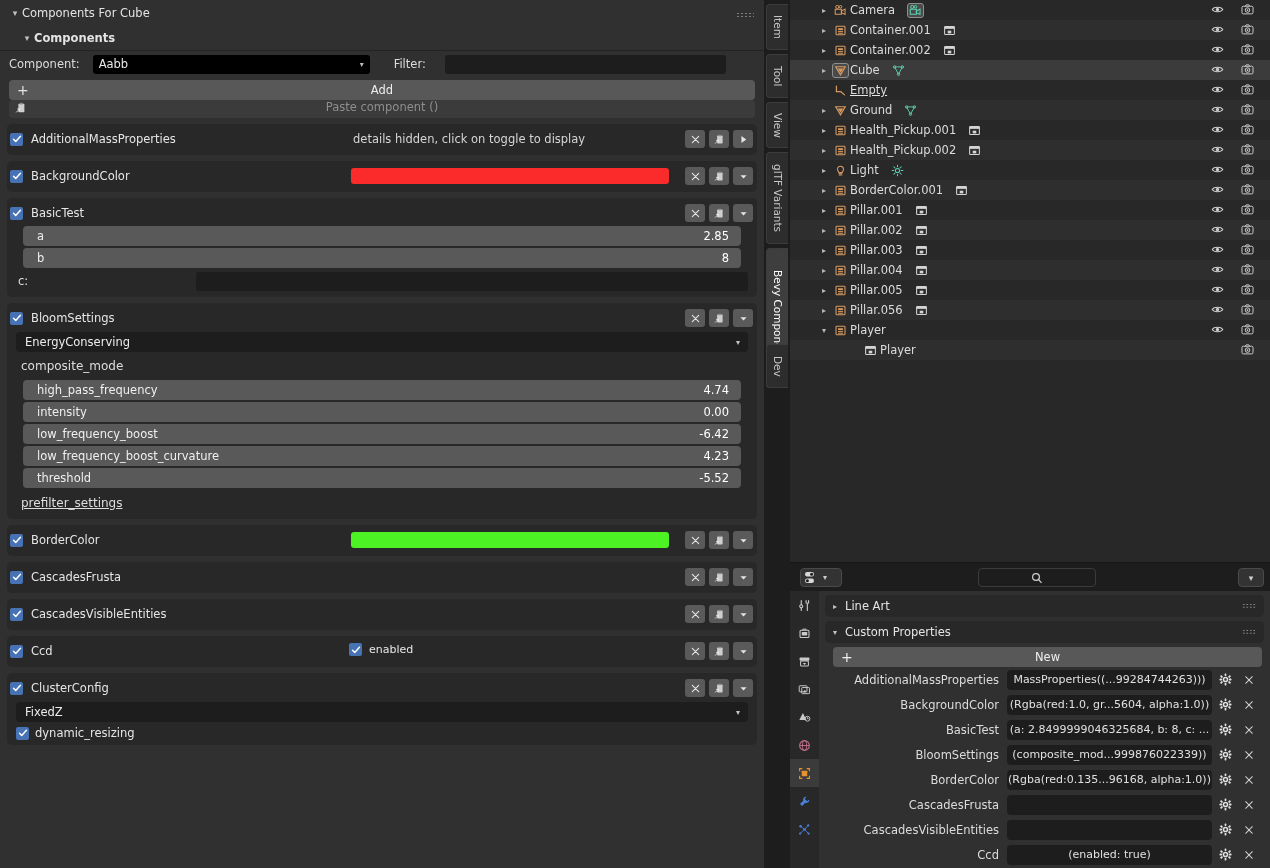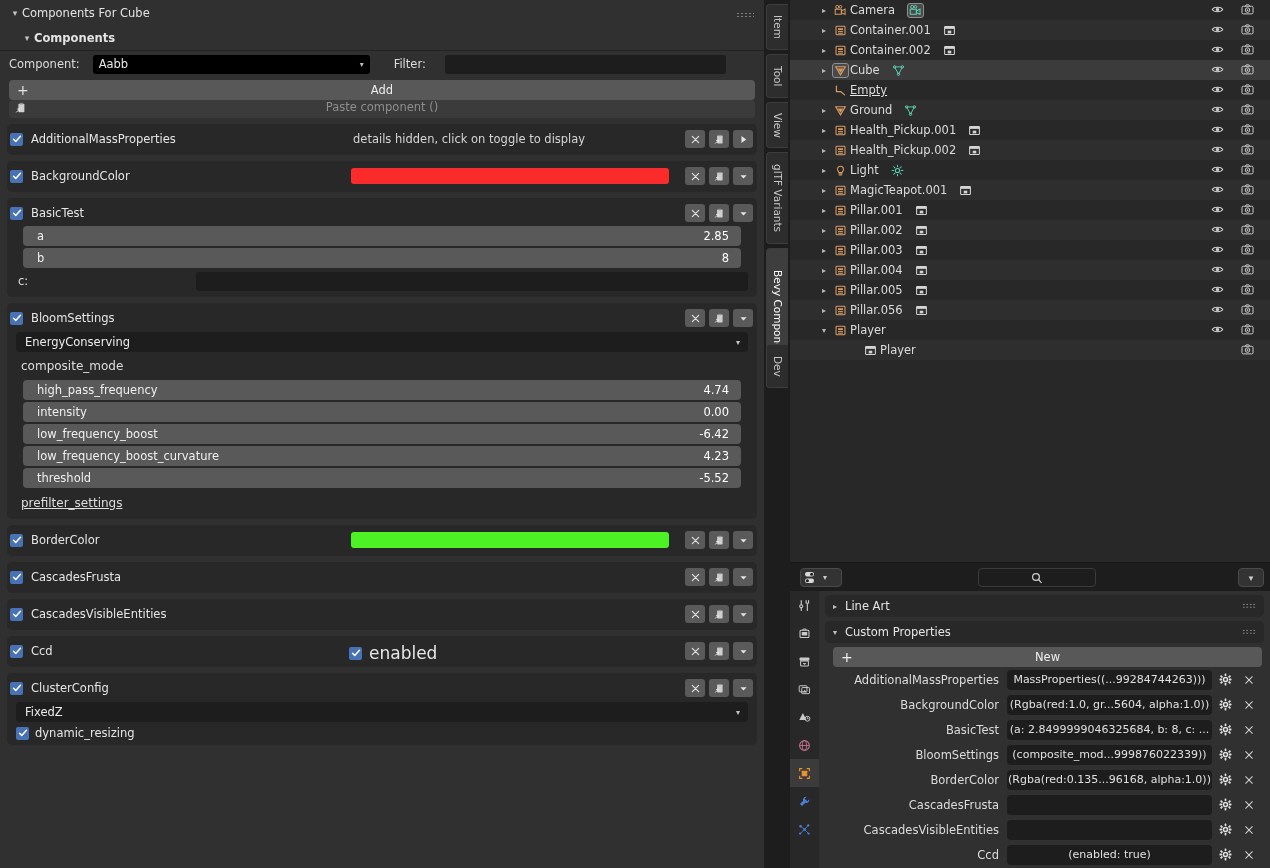--- a/index.html
+++ b/index.html
@@ -94,21 +94,21 @@
     display:flex; align-items:center; padding:0 9px; position:relative;
     color:#ececec; font-size:11.5px;
   }
   .enum .chev { position:absolute; right:8px; font-size:8px; color:#c5c5c5; }
 
   .cfield-row { display:flex; align-items:center; height:22px; padding:0 9px; }
   .cfield-row .k { width:178px; color:#dedede; font-size:11.5px; }
   .cfield-row .box { flex:1; height:19px; background:#1d1d1d; border-radius:3px; }
 
   .inline-check { display:flex; align-items:center; gap:7px; position:absolute; left:342px; top:3px; }
-  .inline-check span { color:#e6e6e6; font-size:17px; }
+  .inline-check span { color:#e6e6e6; font-size:11px; }
 
   .sub-check { display:flex; align-items:center; gap:6px; padding:4px 0 0 9px; }
   .sub-check span { color:#e6e6e6; font-size:11.5px; }
 
   
   #tabstrip {
     position:absolute; left:764px; top:0; width:26px; height:868px;
     background:#1d1d1d;
   }
   .vtab {
@@ -850,21 +850,21 @@
       </div>
       <div class="ol-row alt" style="padding-left:28px;">
         <span class="ol-exp">▸</span>
         <span class="ol-icon">
           <svg width="13" height="13" viewBox="0 0 16 16">
             <rect x="2.5" y="2.8" width="11" height="10.4" rx="1" fill="none" stroke="#d79a62" stroke-width="1.3"></rect>
             <rect x="5" y="5.2" width="6" height="2.3" fill="#d79a62"></rect>
             <path d="M5 9.3 h6 M5 11.4 h6" stroke="#d79a62" stroke-width="1.2"></path>
           </svg>
         </span>
-        <span class="ol-name">MagicTeapot.001</span>
+        <span class="ol-name">BorderColor.001</span>
         <span class="ol-data">
           <svg width="13" height="13" viewBox="0 0 16 16">
             <rect x="2" y="3" width="12" height="10" rx="1" fill="none" stroke="#d4d4d4" stroke-width="1.3"></rect>
             <rect x="2" y="3" width="12" height="3" fill="#d4d4d4"></rect>
             <path d="M5.8 8.2 h4.4 v3.4 h-4.4 z" fill="#d4d4d4"></path>
           </svg>
         </span>
         <span class="ol-eye"><svg width="13" height="13" viewBox="0 0 16 16">
             <path d="M1.5 8 C3.5 4.4 12.5 4.4 14.5 8 C12.5 11.6 3.5 11.6 1.5 8 Z" fill="none" stroke="#cdcdcd" stroke-width="1.25"></path>
             <circle cx="8" cy="8" r="2.1" fill="#cdcdcd"></circle>

